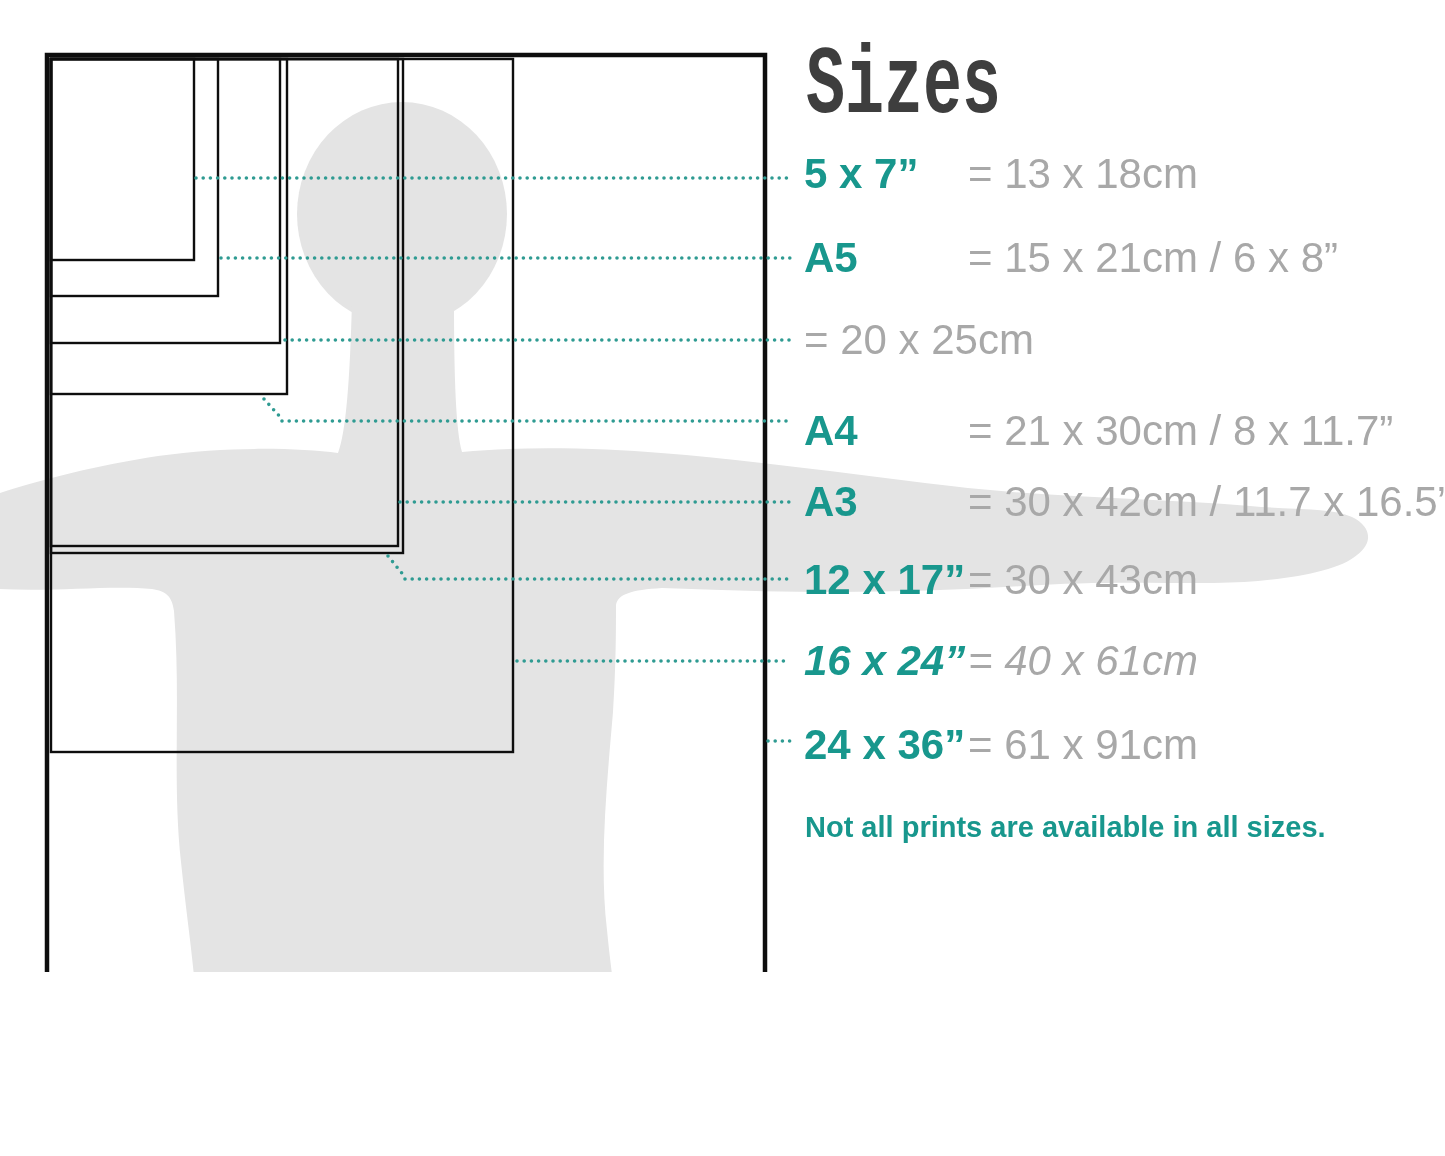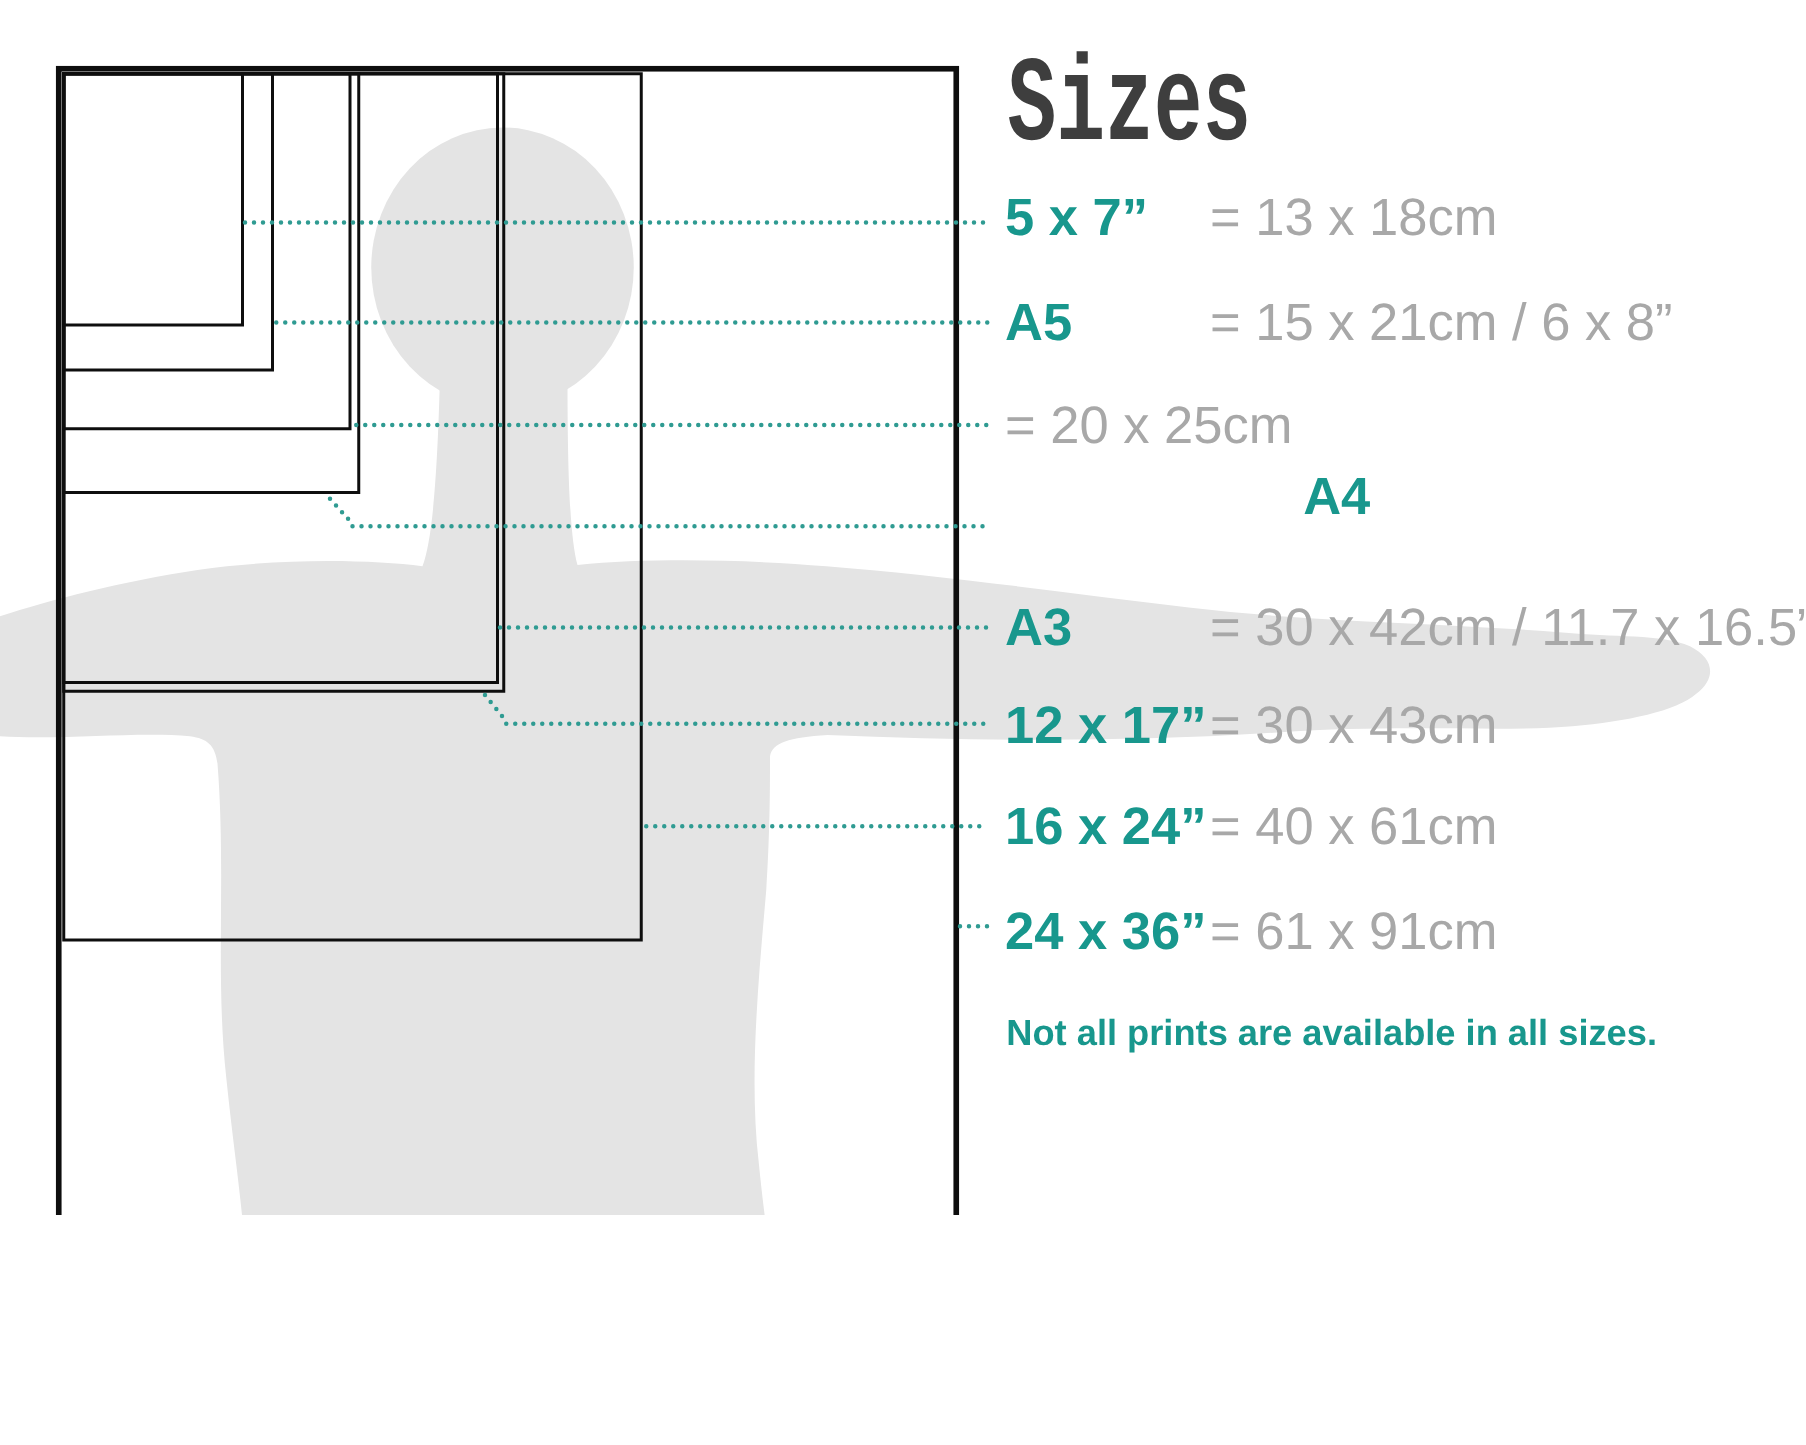--- a/index.html
+++ b/index.html
@@ -90,32 +90,33 @@
         <span class="lbl">5 x 7”</span>
         <span class="met">= 13 x 18cm</span>
       </div>
       <div class="row" style="top: 230px;">
         <span class="lbl">A5</span>
         <span class="met">= 15 x 21cm / 6 x 8”</span>
       </div>
       <div class="row" style="top: 312px;">
         <span class="met">= 20 x 25cm</span>
       </div>
-      <div class="row" style="top: 373px; flex-direction: column;">
+      <div class="row" style="top: 403px;">
         <span class="lbl">A4</span>
+        <span class="met">= 21 x 30cm / 8 x 11.7”</span>
       </div>
       <div class="row" style="top: 474px;">
         <span class="lbl">A3</span>
         <span class="met">= 30 x 42cm / 11.7 x 16.5”</span>
       </div>
       <div class="row" style="top: 552px;">
         <span class="lbl">12 x 17”</span>
         <span class="met">= 30 x 43cm</span>
       </div>
-      <div class="row" style="top: 633px;">
+      <div class="row" style="top: 633px; font-style: italic;">
         <span class="lbl">16 x 24”</span>
         <span class="met">= 40 x 61cm</span>
       </div>
       <div class="row" style="top: 713px; align-items: flex-end;">
         <span class="lbl">24 x 36”</span>
         <span class="met">= 61 x 91cm</span>
       </div>
     </div>
 
   <div class="note">Not all prints are available in all sizes.</div>

